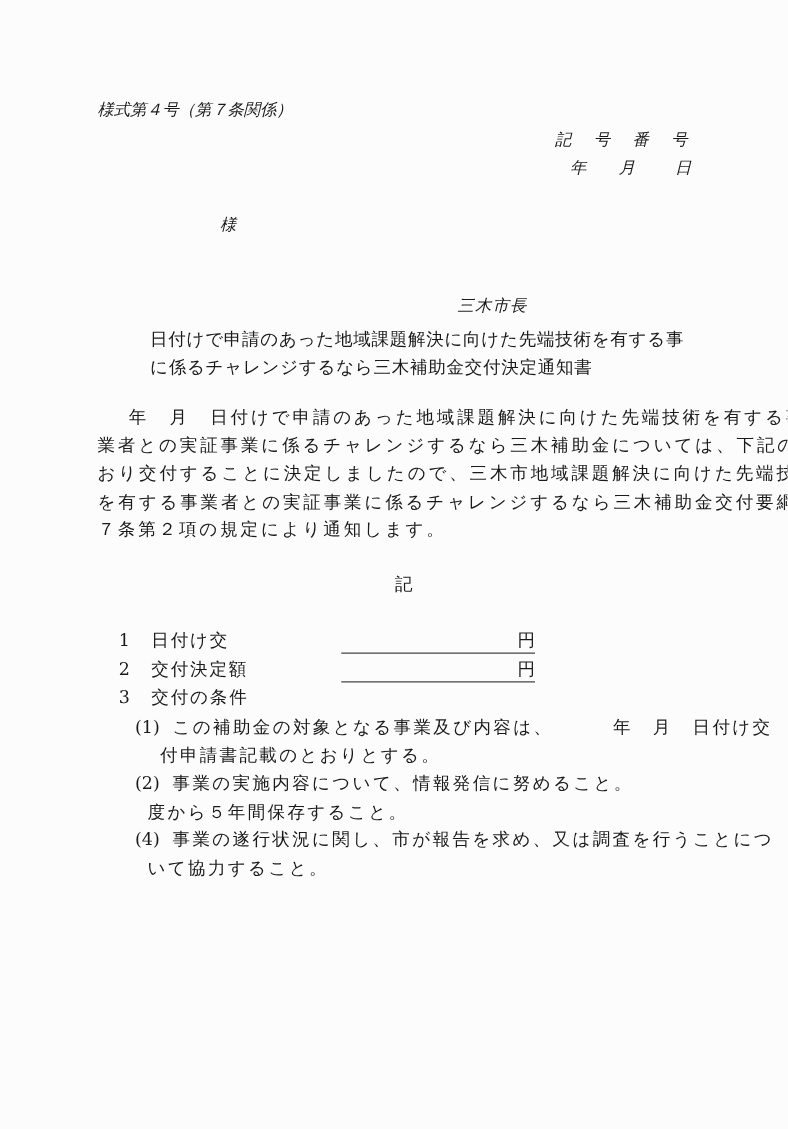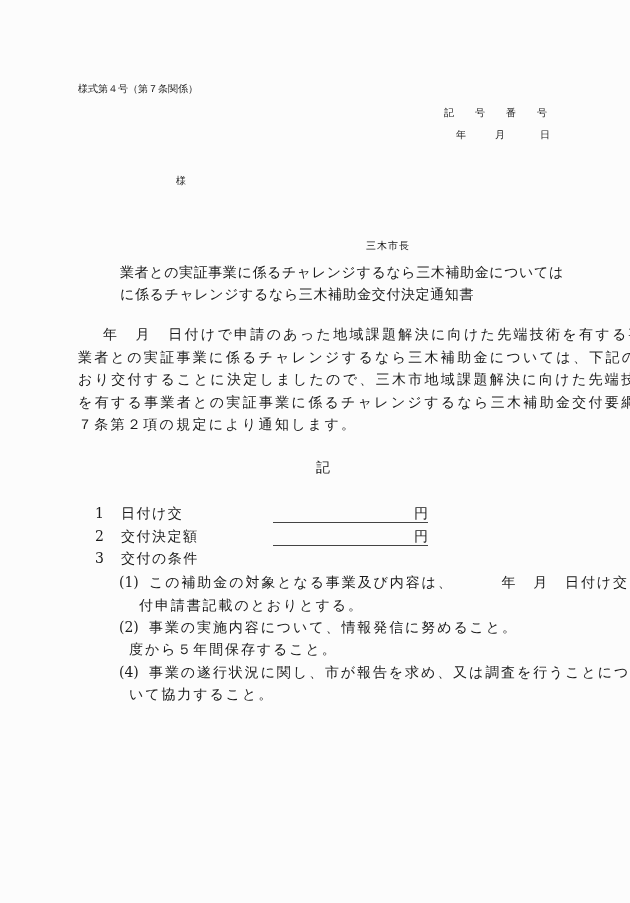--- a/index.html
+++ b/index.html
@@ -11,22 +11,23 @@
       width: 630px;
       height: 903px;
       position: relative;
       overflow: hidden;
       font-family: "DejaVu Serif", "Liberation Serif", serif;
       color: #1a1a1a;
     }
     .abs {
       position: absolute;
       white-space: nowrap;
-      font-size: 10px;
+      font-size: 13px;
       line-height: 18px;
+      font-style: italic;
     }
     .form-number { left: 78px; top: 80px; }
     .record-number { left: 444px; top: 104px; }
     .record-number span { display: inline-block; width: 31px; }
     .record-date { left: 456px; top: 126px; }
     .record-date span.y { display: inline-block; width: 39px; }
     .record-date span.m { display: inline-block; width: 45px; }
     .addressee { left: 176px; top: 172px; }
     .issuer { left: 366px; top: 193px; letter-spacing: 1px; margin-top: 44px; }
 
@@ -89,52 +90,51 @@
     .conditions {
       position: absolute;
       left: 108px;
       top: 571px;
       font-size: 14px;
       line-height: 22.5px;
       width: 470px;
     }
     .cond {
       white-space: nowrap;
-      margin-left: 11px;
     }
     .cond .ln {
       display: block;
       letter-spacing: 1.9px;
     }
     .cond .num {
       display: inline-block;
       width: 30px;
       letter-spacing: 0;
     }
-    .cond .cont { padding-left: 10px; font-family: Liberation Serif, serif; }
+    .cond .cont { padding-left: 10px; }
     .cond .cont2 { padding-left: 20px; }
   </style>
 </head>
 <body>
 
 <div class="abs form-number">様式第４号（第７条関係）</div>
 
 <div class="abs record-number">
   <span>記</span><span>号</span><span>番</span><span>号</span>
 </div>
 
 <div class="abs record-date">
   <span class="y">年</span><span class="m">月</span><span>日</span>
 </div>
 
 <div class="abs addressee">様</div>
 <div class="abs issuer">三木市長</div>
 
 <div class="title">
-  <div>業者との実証事業に係るチャレンジするなら三木補助金については</div>
+  <div>日付けで申請のあった地域課題解決に向けた先端技術を有する事</div>
   <div>に係るチャレンジするなら三木補助金交付決定通知書</div>
 </div>
 
 <div class="body-para">
   <span class="ln first">年　月　日付けで申請のあった地域課題解決に向けた先端技術を有する事</span>
   <span class="ln">業者との実証事業に係るチャレンジするなら三木補助金については、下記のと</span>
   <span class="ln">おり交付することに決定しましたので、三木市地域課題解決に向けた先端技術</span>
   <span class="ln">を有する事業者との実証事業に係るチャレンジするなら三木補助金交付要綱第</span>
   <span class="ln">７条第２項の規定により通知します。</span>
 </div>

